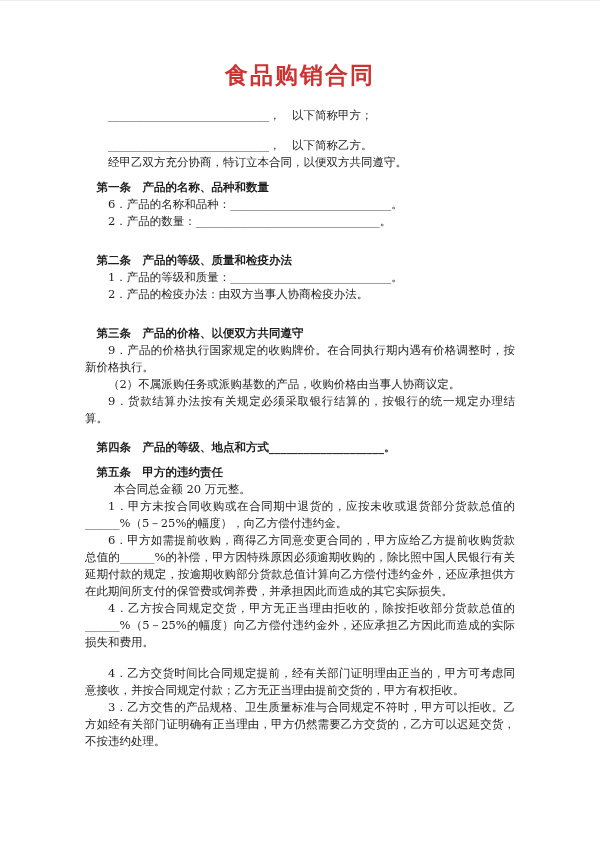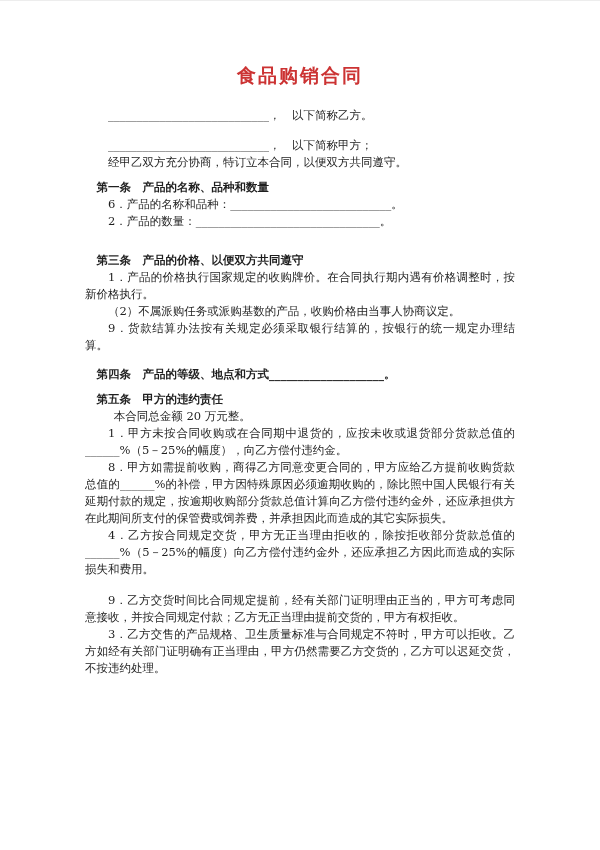--- a/index.html
+++ b/index.html
@@ -18,21 +18,21 @@
     overflow: hidden;
     font-family: "DejaVu Serif", "Liberation Serif", serif;
     font-size: 11.5px;
     line-height: 17px;
     color: #1f1f1f;
     border-top: 1px solid #ededed;
   }
   .title {
     margin: 0 0 16px 0;
     text-align: center;
-    font-size: 19px;
+    font-size: 23px;
     line-height: 32px;
     font-weight: 700;
     letter-spacing: 2px;
     color: var(--title-color, #cc3333);
   }
   .party {
     margin: 14px 0 0 0;
     text-indent: 2em;
     line-height: 17px;
     white-space: nowrap;
@@ -55,49 +55,54 @@
   .gap-md { margin-top: 22px; }
   .gap-lg { margin-top: 14px; }
 </style>
 </head>
 <body>
 
 <div class="page">
 
   <h1 class="title">食品购销合同</h1>
 
+  <p class="party">____________________________，　以下简称甲方；</p>
   <p class="party">____________________________，　以下简称乙方。</p>
-  <p class="party">____________________________，　以下简称甲方；</p>
 
   <p class="para intro">经甲乙双方充分协商，特订立本合同，以便双方共同遵守。</p>
 
   <section class="sec">
     <p class="heading">第一条　产品的名称、品种和数量</p>
     <p class="para">6．产品的名称和品种：____________________________。</p>
     <p class="para">2．产品的数量：________________________________。</p>
   </section>
 
+  <section class="sec gap-md">
+    <p class="heading">第二条　产品的等级、质量和检疫办法</p>
+    <p class="para">1．产品的等级和质量：____________________________。</p>
+    <p class="para">2．产品的检疫办法：由双方当事人协商检疫办法。</p>
+  </section>
 
   <section class="sec gap-md">
     <p class="heading">第三条　产品的价格、以便双方共同遵守</p>
-    <p class="para">1．产品的价格执行国家规定的收购牌价。在合同执行期内遇有价格调整时，按新价格执行。</p>
+    <p class="para">9．产品的价格执行国家规定的收购牌价。在合同执行期内遇有价格调整时，按新价格执行。</p>
     <p class="para">（2）不属派购任务或派购基数的产品，收购价格由当事人协商议定。</p>
     <p class="para">9．货款结算办法按有关规定必须采取银行结算的，按银行的统一规定办理结算。</p>
   </section>
 
   <section class="sec gap-sm">
     <p class="heading">第四条　产品的等级、地点和方式____________________。</p>
   </section>
 
   <section class="sec">
     <p class="heading">第五条　甲方的违约责任</p>
     <p class="para total-line">本合同总金额 20 万元整。</p>
     <p class="para">1．甲方未按合同收购或在合同期中退货的，应按未收或退货部分货款总值的______%（5－25%的幅度），向乙方偿付违约金。</p>
-    <p class="para">8．甲方如需提前收购，商得乙方同意变更合同的，甲方应给乙方提前收购货款总值的______%的补偿，甲方因特殊原因必须逾期收购的，除比照中国人民银行有关延期付款的规定，按逾期收购部分货款总值计算向乙方偿付违约金外，还应承担供方在此期间所支付的保管费或饲养费，并承担因此而造成的其它实际损失。</p>
+    <p class="para">6．甲方如需提前收购，商得乙方同意变更合同的，甲方应给乙方提前收购货款总值的______%的补偿，甲方因特殊原因必须逾期收购的，除比照中国人民银行有关延期付款的规定，按逾期收购部分货款总值计算向乙方偿付违约金外，还应承担供方在此期间所支付的保管费或饲养费，并承担因此而造成的其它实际损失。</p>
     <p class="para">4．乙方按合同规定交货，甲方无正当理由拒收的，除按拒收部分货款总值的______%（5－25%的幅度）向乙方偿付违约金外，还应承担乙方因此而造成的实际损失和费用。</p>
   </section>
 
   <section class="sec gap-lg">
-    <p class="para">9．乙方交货时间比合同规定提前，经有关部门证明理由正当的，甲方可考虑同意接收，并按合同规定付款；乙方无正当理由提前交货的，甲方有权拒收。</p>
+    <p class="para">4．乙方交货时间比合同规定提前，经有关部门证明理由正当的，甲方可考虑同意接收，并按合同规定付款；乙方无正当理由提前交货的，甲方有权拒收。</p>
     <p class="para">3．乙方交售的产品规格、卫生质量标准与合同规定不符时，甲方可以拒收。乙方如经有关部门证明确有正当理由，甲方仍然需要乙方交货的，乙方可以迟延交货，不按违约处理。</p>
   </section>
 
 </div>
 
 </body></html>

